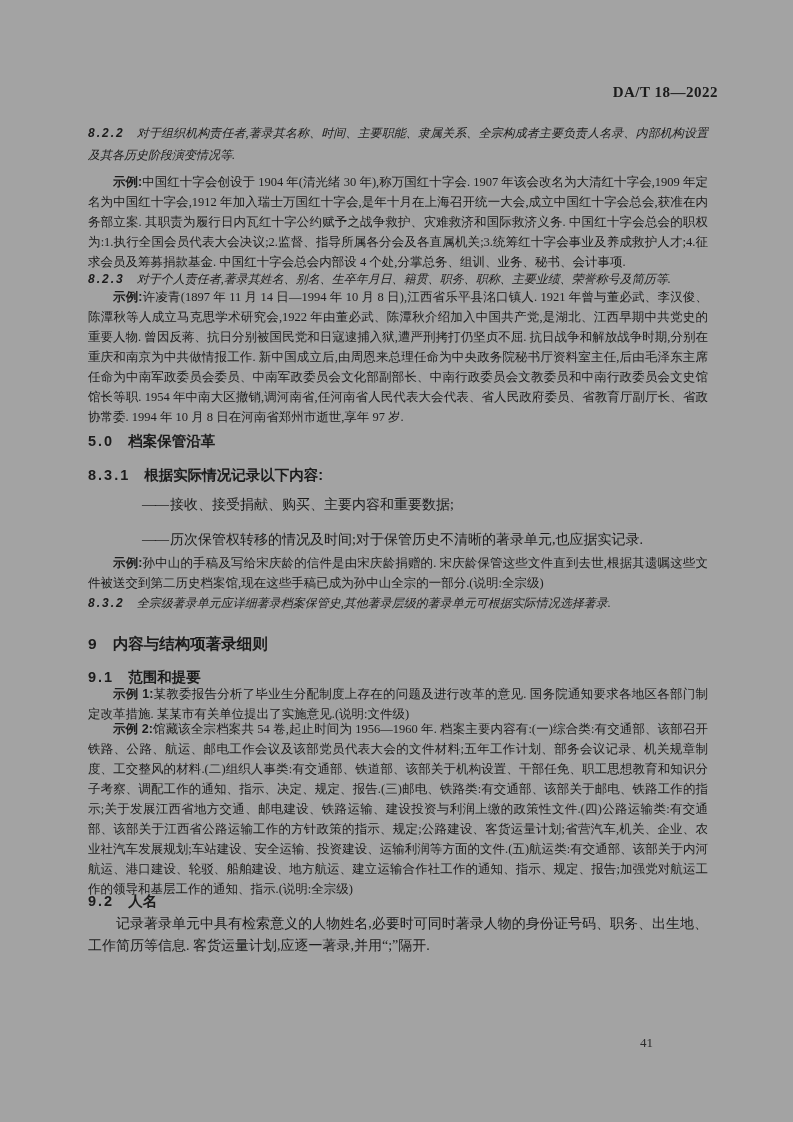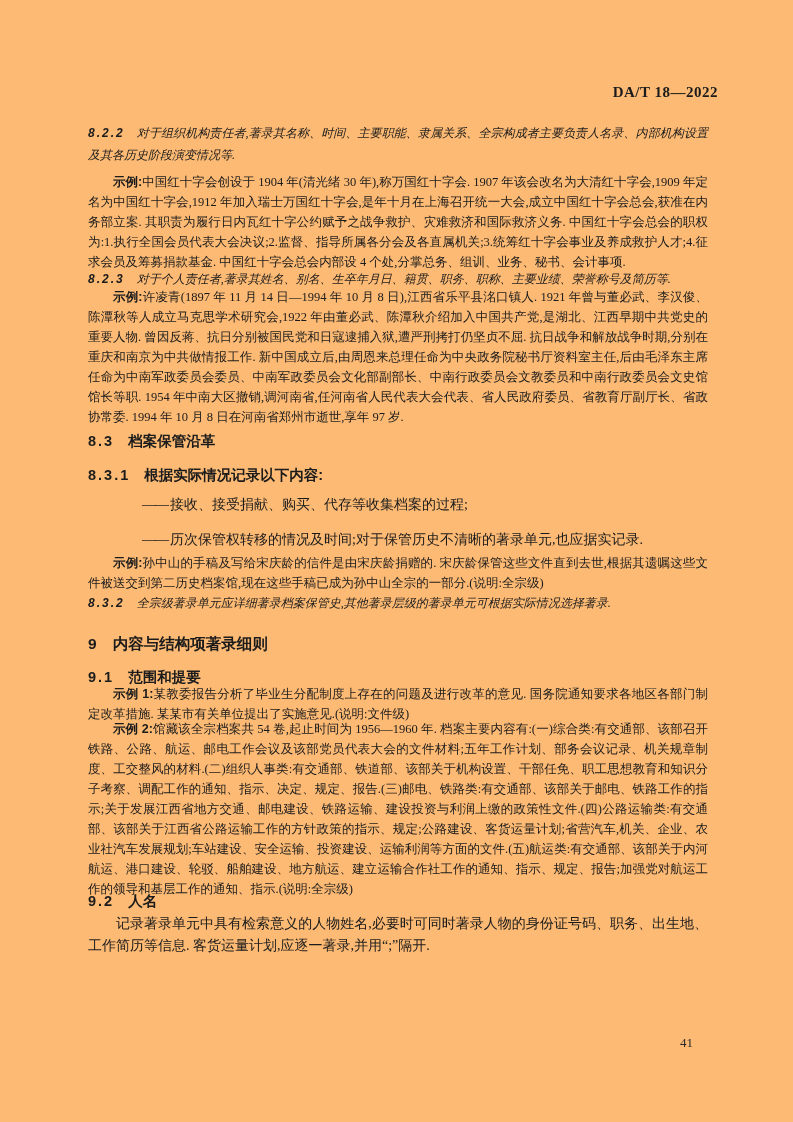--- a/index.html
+++ b/index.html
@@ -1,21 +1,21 @@
 <!DOCTYPE html>
 <html><head>
 <meta charset="utf-8">
 <style>
   * { box-sizing: border-box; }
   html, body { margin: 0; padding: 0; background: #ffffff; }
   .page {
     position: relative;
     width: 793px;
     height: 1122px;
-    background: #fdba74;
+    background: #a3a3a3;
     color: #1b1b1b;
     font-family: "Liberation Serif", "DejaVu Serif", serif;
     overflow: hidden;
     padding-left: 44px;
   }
   .std-header {
     position: absolute;
     top: 84px;
     right: 75px;
     font-family: "Liberation Serif", serif;
@@ -57,21 +57,21 @@
   .ex-label { font-family: "Liberation Sans", "DejaVu Sans", sans-serif; font-weight: 700; }
 
   .para { font-size: 14px; line-height: 22px; text-align: justify; text-indent: 2em; }
 
   .dash-item { font-size: 14px; line-height: 22px; padding-left: 54px; text-align: justify; }
   .dash { letter-spacing: -1px; margin-right: 2px; }
 
   .page-number {
     position: absolute;
     top: 1035px;
-    left: 680px;
+    left: 640px;
     font-size: 13px;
     color: #2a2a2a;
   }
 </style>
 </head>
 <body>
 
 <div class="page">
 
   <div class="std-header">DA/T 18—2022</div>
@@ -79,25 +79,25 @@
   <div class="content">
 
     <p class="clause" style="margin-top:0"><span class="cnum">8.2.2</span><span>对于组织机构责任者,著录其名称、时间、主要职能、隶属关系、全宗构成者主要负责人名录、内部机构设置及其各历史阶段演变情况等.</span></p>
 
     <p class="example" style="margin-top:6px"><span class="ex-label">示例:</span><span>中国红十字会创设于 1904 年(清光绪 30 年),称万国红十字会. 1907 年该会改名为大清红十字会,1909 年定名为中国红十字会,1912 年加入瑞士万国红十字会,是年十月在上海召开统一大会,成立中国红十字会总会,获准在内务部立案. 其职责为履行日内瓦红十字公约赋予之战争救护、灾难救济和国际救济义务. 中国红十字会总会的职权为:1.执行全国会员代表大会决议;2.监督、指导所属各分会及各直属机关;3.统筹红十字会事业及养成救护人才;4.征求会员及筹募捐款基金. 中国红十字会总会内部设 4 个处,分掌总务、组训、业务、秘书、会计事项.</span></p>
 
     <p class="clause" style="margin-top:-4px"><span class="cnum">8.2.3</span><span>对于个人责任者,著录其姓名、别名、生卒年月日、籍贯、职务、职称、主要业绩、荣誉称号及简历等.</span></p>
 
     <p class="example" style="margin-top:-3px"><span class="ex-label">示例:</span><span>许凌青(1897 年 11 月 14 日—1994 年 10 月 8 日),江西省乐平县洺口镇人. 1921 年曾与董必武、李汉俊、陈潭秋等人成立马克思学术研究会,1922 年由董必武、陈潭秋介绍加入中国共产党,是湖北、江西早期中共党史的重要人物. 曾因反蒋、抗日分别被国民党和日寇逮捕入狱,遭严刑拷打仍坚贞不屈. 抗日战争和解放战争时期,分别在重庆和南京为中共做情报工作. 新中国成立后,由周恩来总理任命为中央政务院秘书厅资料室主任,后由毛泽东主席任命为中南军政委员会委员、中南军政委员会文化部副部长、中南行政委员会文教委员和中南行政委员会文史馆馆长等职. 1954 年中南大区撤销,调河南省,任河南省人民代表大会代表、省人民政府委员、省教育厅副厅长、省政协常委. 1994 年 10 月 8 日在河南省郑州市逝世,享年 97 岁.</span></p>
 
-    <h3 class="heading" style="margin-top:4px"><span class="hnum">8.3</span><span>档案保管沿革</span></h3>
+    <h3 class="heading" style="margin-top:4px"><span class="hnum">5.0</span><span>档案保管沿革</span></h3>
 
     <h3 class="heading" style="margin-top:14px"><span class="hnum">8.3.1</span><span>根据实际情况记录以下内容:</span></h3>
 
-    <p class="dash-item" style="margin-top:9px"><span class="dash">——</span><span>接收、接受捐献、购买、代存等收集档案的过程;</span></p>
+    <p class="dash-item" style="margin-top:9px"><span class="dash">——</span><span>接收、接受捐献、购买、主要内容和重要数据;</span></p>
 
     <p class="dash-item" style="margin-top:13px"><span class="dash">——</span><span>历次保管权转移的情况及时间;对于保管历史不清晰的著录单元,也应据实记录.</span></p>
 
     <p class="example" style="margin-top:2px"><span class="ex-label">示例:</span><span>孙中山的手稿及写给宋庆龄的信件是由宋庆龄捐赠的. 宋庆龄保管这些文件直到去世,根据其遗嘱这些文件被送交到第二历史档案馆,现在这些手稿已成为孙中山全宗的一部分.(说明:全宗级)</span></p>
 
     <p class="clause" style="margin-top:-1px"><span class="cnum">8.3.2</span><span>全宗级著录单元应详细著录档案保管史,其他著录层级的著录单元可根据实际情况选择著录.</span></p>
 
     <h2 class="heading chapter" style="margin-top:19px"><span class="hnum">9</span><span>内容与结构项著录细则</span></h2>
 
     <h3 class="heading" style="margin-top:12px"><span class="hnum">9.1</span><span>范围和提要</span></h3>

